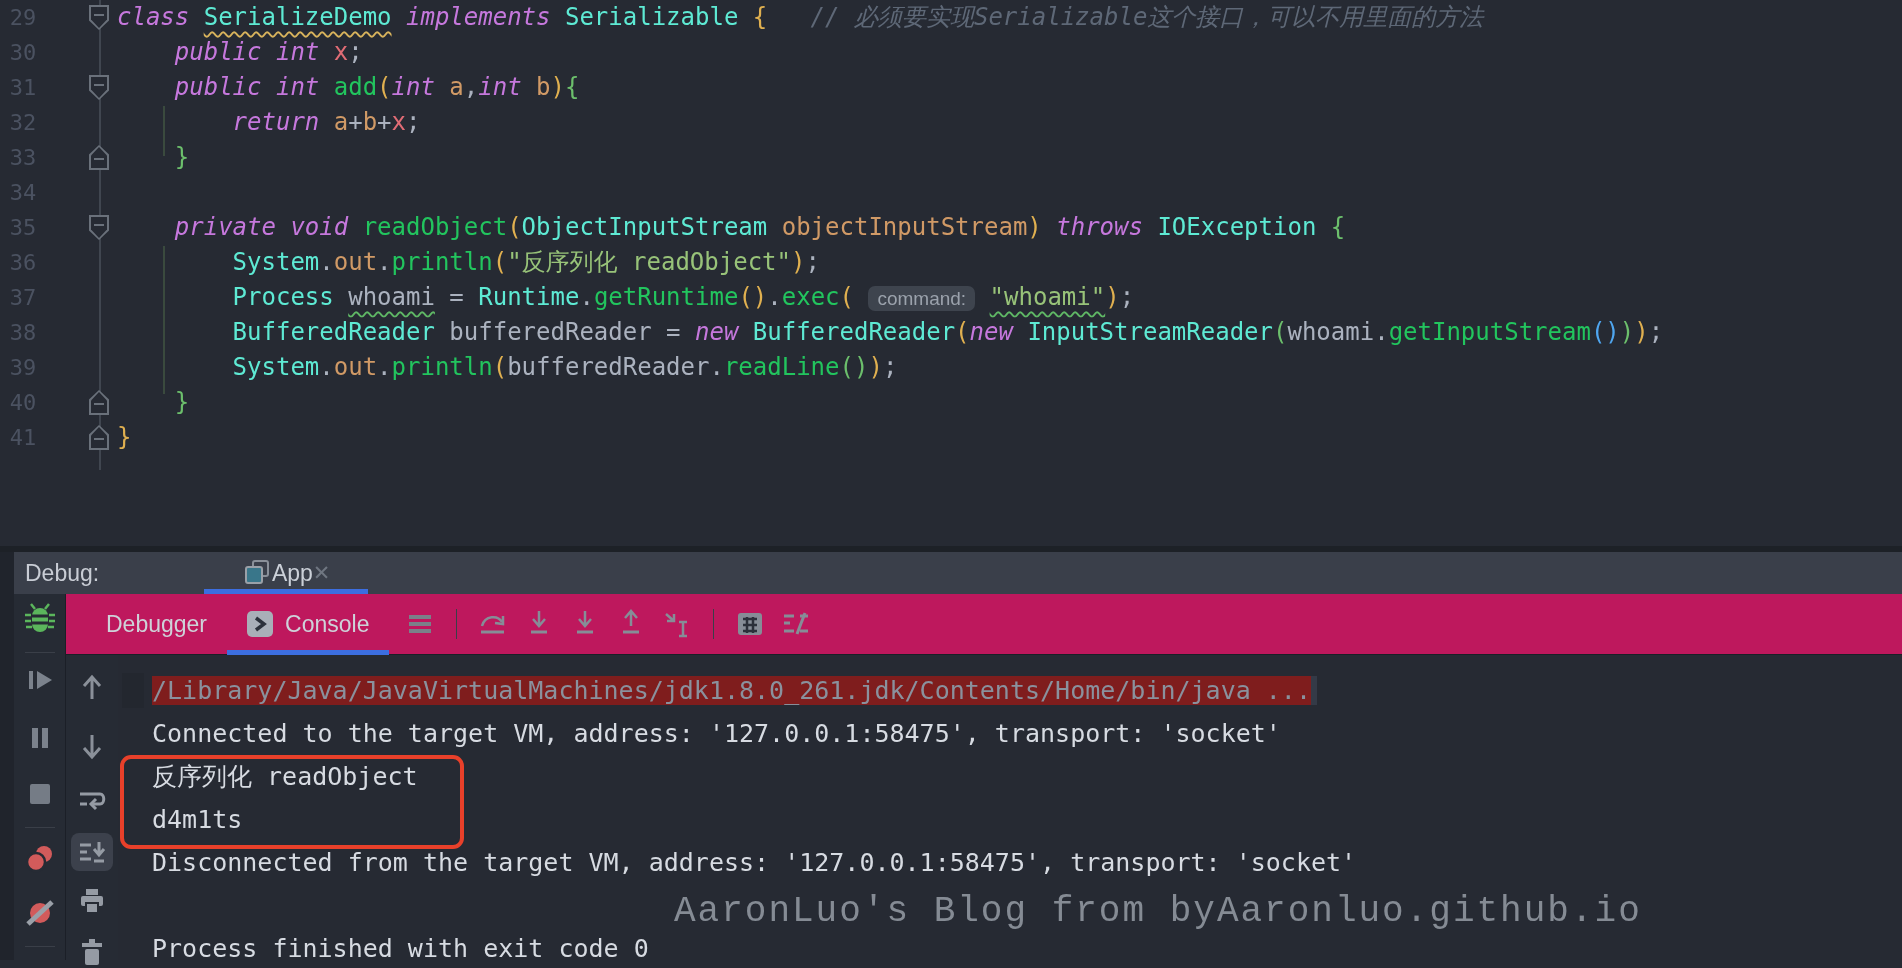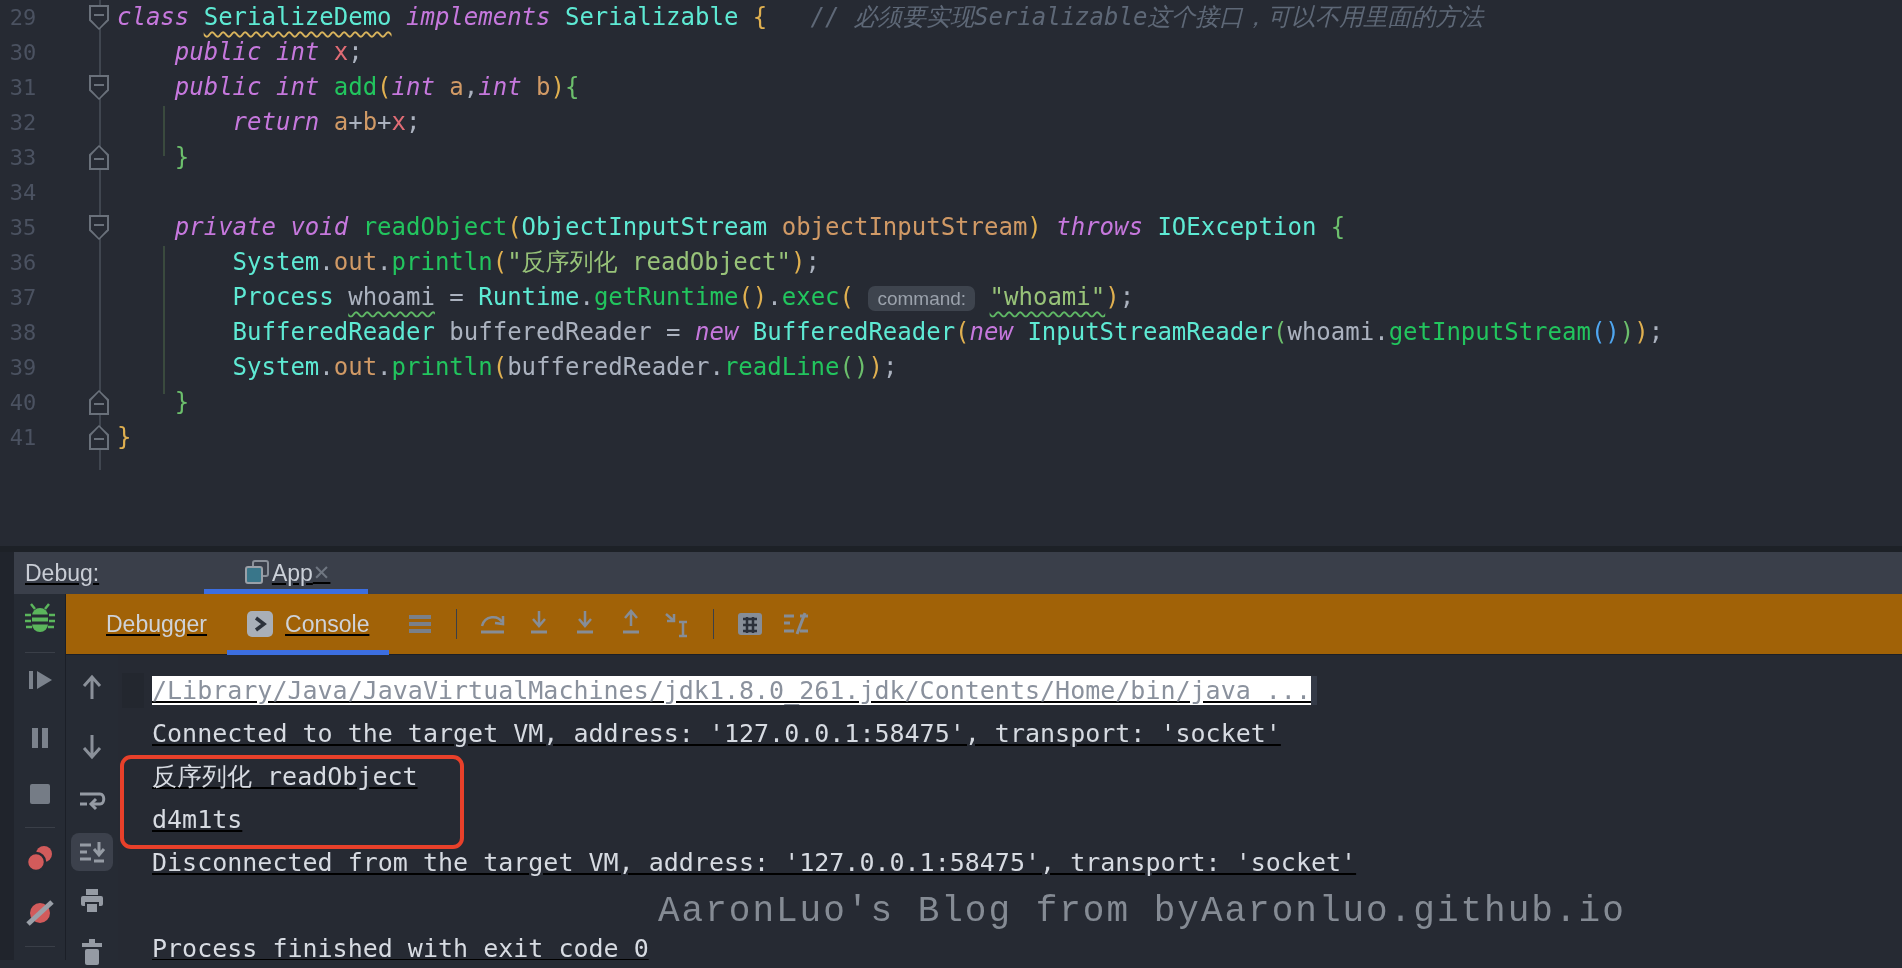--- a/index.html
+++ b/index.html
@@ -41,21 +41,21 @@
   .tok.b3  { color:#4FA6F0; }
   .tok.uwg  { text-decoration:underline wavy #D8B35C; text-decoration-thickness:2px; text-underline-offset:6px; }
   .tok.uwgr { text-decoration:underline wavy #5FB865; text-decoration-thickness:2px; text-underline-offset:6px; }
   .tok.hint { background:#3E444E; border-radius:7px; padding:2px 9px; color:#9BA2AC;
               font-family:"Liberation Sans", sans-serif; font-size:19px; font-style:normal; }
 
   
   .splitter { height:6px; background:#1D2127; }
 
   
-  .debug-panel { display:flex; height:408px;text-decoration:underline; }
+  .debug-panel { display:flex; height:408px; }
   .edge-strip { width:14px; flex:none; background:#20242C; }
   .debug-main { flex:1; display:flex; flex-direction:column; min-width:0; }
 
   .debug-header { height:42px; background:#3A3F4A; display:flex; align-items:center;
                   position:relative; flex:none; }
   .debug-label { color:#C9CDD5; font-size:23px; padding-left:11px; }
   .session-tab { position:relative; margin-left:105px; height:100%; width:164px;
                  display:flex; align-items:center; justify-content:center; gap:0; }
   .session-tab .tab-underline { position:absolute; left:0; right:0; bottom:0; height:5px; background:#3C6EE0; }
   .session-tab .label { color:#CBD0D8; font-size:23px; }
@@ -63,42 +63,42 @@
 
   .debug-body { flex:1; display:flex; min-height:0; }
   .icon-col { flex:none; background:#262B34; display:flex; flex-direction:column; align-items:center; }
   .col-actions { width:52px; border-right:1px solid #1B1F27; }
   .col-console-actions { width:52px; }
   .icon-sep { width:30px; height:1px; background:#3A3F48; flex:none; }
   .icon-btn { width:36px; height:34px; display:flex; align-items:center; justify-content:center; flex:none; }
   .icon-btn.toggled { background:#3C414C; border-radius:8px; width:42px; height:38px; }
 
   .debug-right { flex:1; display:flex; flex-direction:column; min-width:0; }
-  .tab-row { height:61px; background:#a16207; border-bottom:1px solid #1B1F27;
+  .tab-row { height:61px; background:#be185d; border-bottom:1px solid #1B1F27;
              display:flex; align-items:center; flex:none; }
   .view-tab { height:100%; display:flex; align-items:center; gap:12px; padding:0 20px;
               position:relative; color:#CED2D9; font-size:23px; }
   .view-tab.first { margin-left:20px; }
   .view-tab.selected .tab-underline { position:absolute; left:0; right:0; bottom:-1px; height:5px; background:#3C6EE0; }
   .console-glyph { width:26px; height:26px; background:#A9AFB8; border-radius:5px;
                    display:flex; align-items:center; justify-content:center; }
   .tb-sep { width:1px; height:30px; background:#3A3F48; margin:0 13px; }
   .tb-icon { width:34px; height:34px; display:flex; align-items:center; justify-content:center; margin:0 6px; }
 
   .lower { flex:1; display:flex; min-height:0; }
   .console { flex:1; position:relative; background:#262A33; overflow:hidden;
              padding:14px 0 0 34px; font-family:"DejaVu Sans Mono", monospace; }
   .console-line { height:43px; line-height:43px; font-size:25px; color:#D7DBE2;
                   white-space:pre; position:relative; }
-  .console-line.path span { background:#ffffff; color:#8A919D; box-shadow:6px 0 0 #343A47; }
+  .console-line.path span { background:#7f1d1d; color:#8A919D; box-shadow:6px 0 0 #343A47; }
   .console-line.path::before { content:""; position:absolute; left:-30px; top:4px;
                   width:22px; height:35px; background:#23272F; }
   .annotation-box { position:absolute; left:2px; top:100px; width:344px; height:94px;
                   border:4px solid #E8402A; border-radius:11px; pointer-events:none; }
-  .watermark { position:absolute; left:540px; top:236px; font-family:"Liberation Mono", monospace;
+  .watermark { position:absolute; left:556px; top:236px; font-family:"Liberation Mono", monospace;
                font-size:36px; letter-spacing:2px; color:#9AA1AA; opacity:.82; white-space:pre; }
 
   svg { display:block; }
 </style>
 </head>
 <body>
 
 <div class="editor">
   <div class="fold-line"></div>
   <div class="guide g1"></div>

